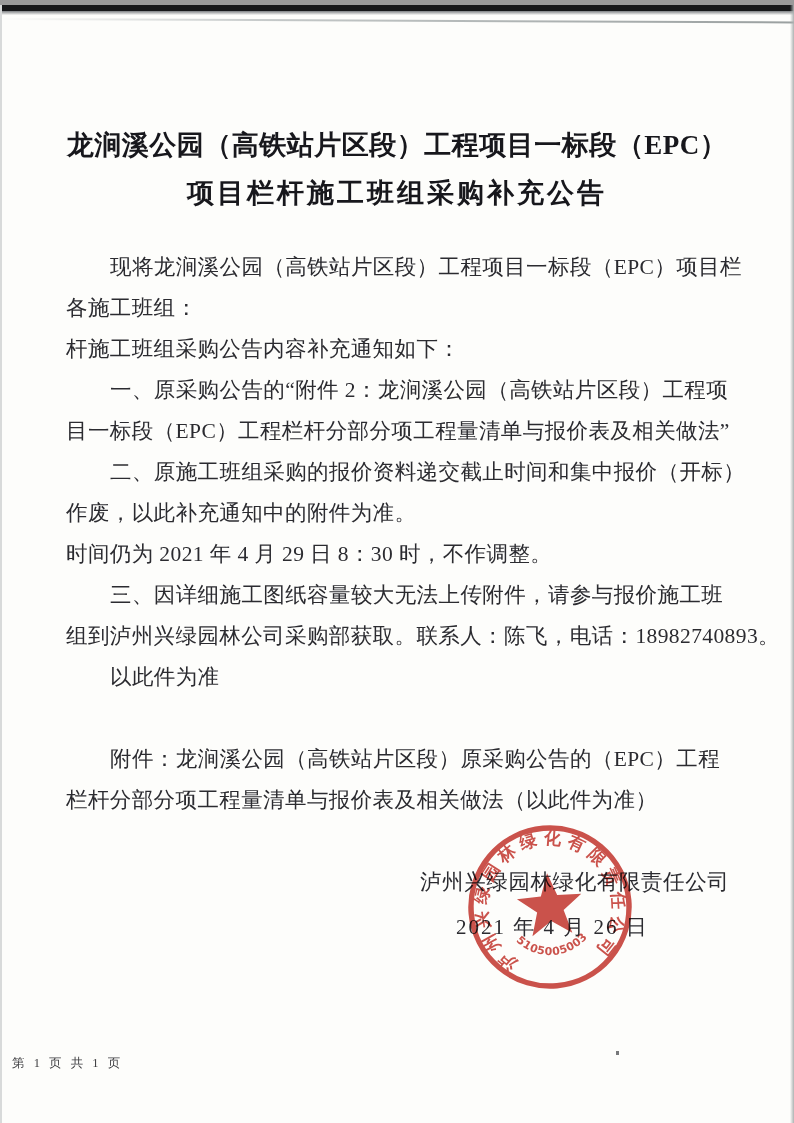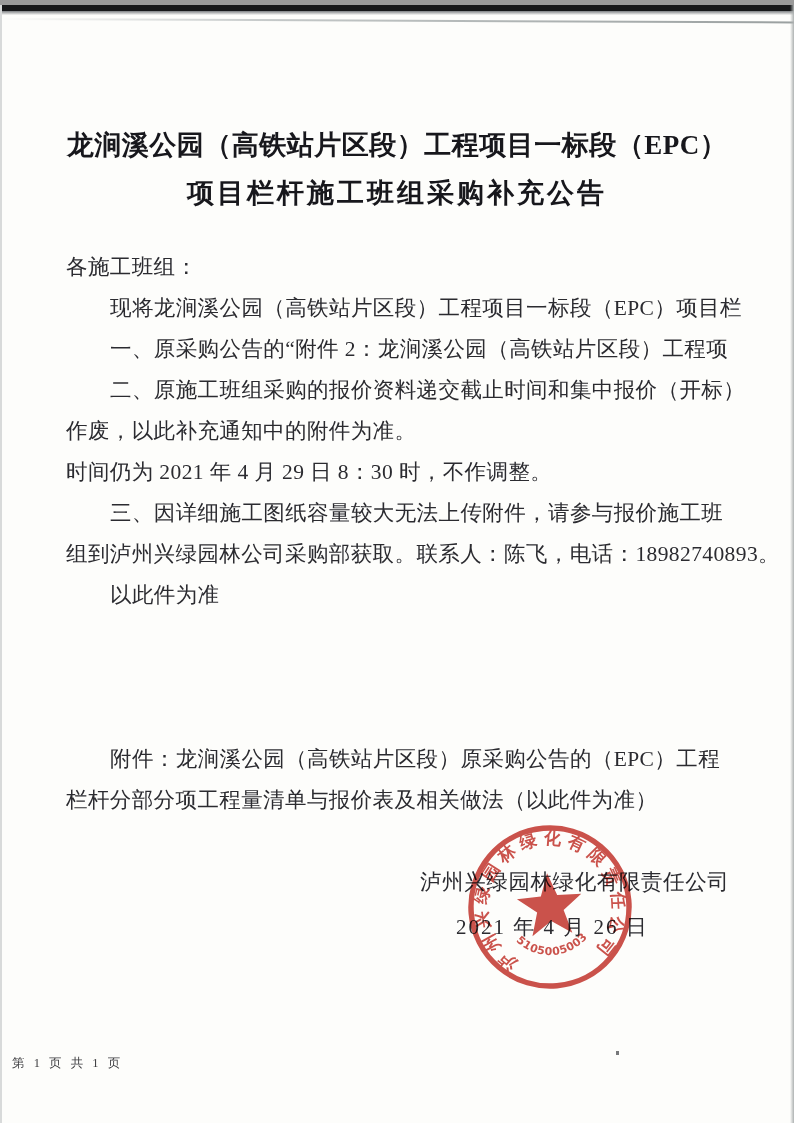--- a/index.html
+++ b/index.html
@@ -72,23 +72,25 @@
   <div class="edge-right"></div>
   <div class="edge-left"></div>
   <div class="speck"></div>
 
   <div class="title">
     <div class="t1">龙涧溪公园（高铁站片区段）工程项目一标段（EPC）</div>
     <div class="t2">项目栏杆施工班组采购补充公告</div>
   </div>
 
   <div class="body-block">
+    <div class="line indent">现将龙涧溪公园（高铁站片区段）工程项目一标段（EPC）项目栏</div>
     <div class="line">各施工班组：</div>
-    <div class="line indent">现将龙涧溪公园（高铁站片区段）工程项目一标段（EPC）项目栏</div>
+    <div class="line">杆施工班组采购公告内容补充通知如下：</div>
     <div class="line indent">一、原采购公告的“附件 2：龙涧溪公园（高铁站片区段）工程项</div>
+    <div class="line">目一标段（EPC）工程栏杆分部分项工程量清单与报价表及相关做法”</div>
     <div class="line indent">二、原施工班组采购的报价资料递交截止时间和集中报价（开标）</div>
     <div class="line">作废，以此补充通知中的附件为准。</div>
     <div class="line">时间仍为 2021 年 4 月 29 日 8：30 时，不作调整。</div>
     <div class="line indent">三、因详细施工图纸容量较大无法上传附件，请参与报价施工班</div>
     <div class="line">组到泸州兴绿园林公司采购部获取。联系人：陈飞，电话：18982740893。</div>
     <div class="line indent">以此件为准</div>
   </div>
 
   <div class="attach-block">
     <div class="line indent">附件：龙涧溪公园（高铁站片区段）原采购公告的（EPC）工程</div>

